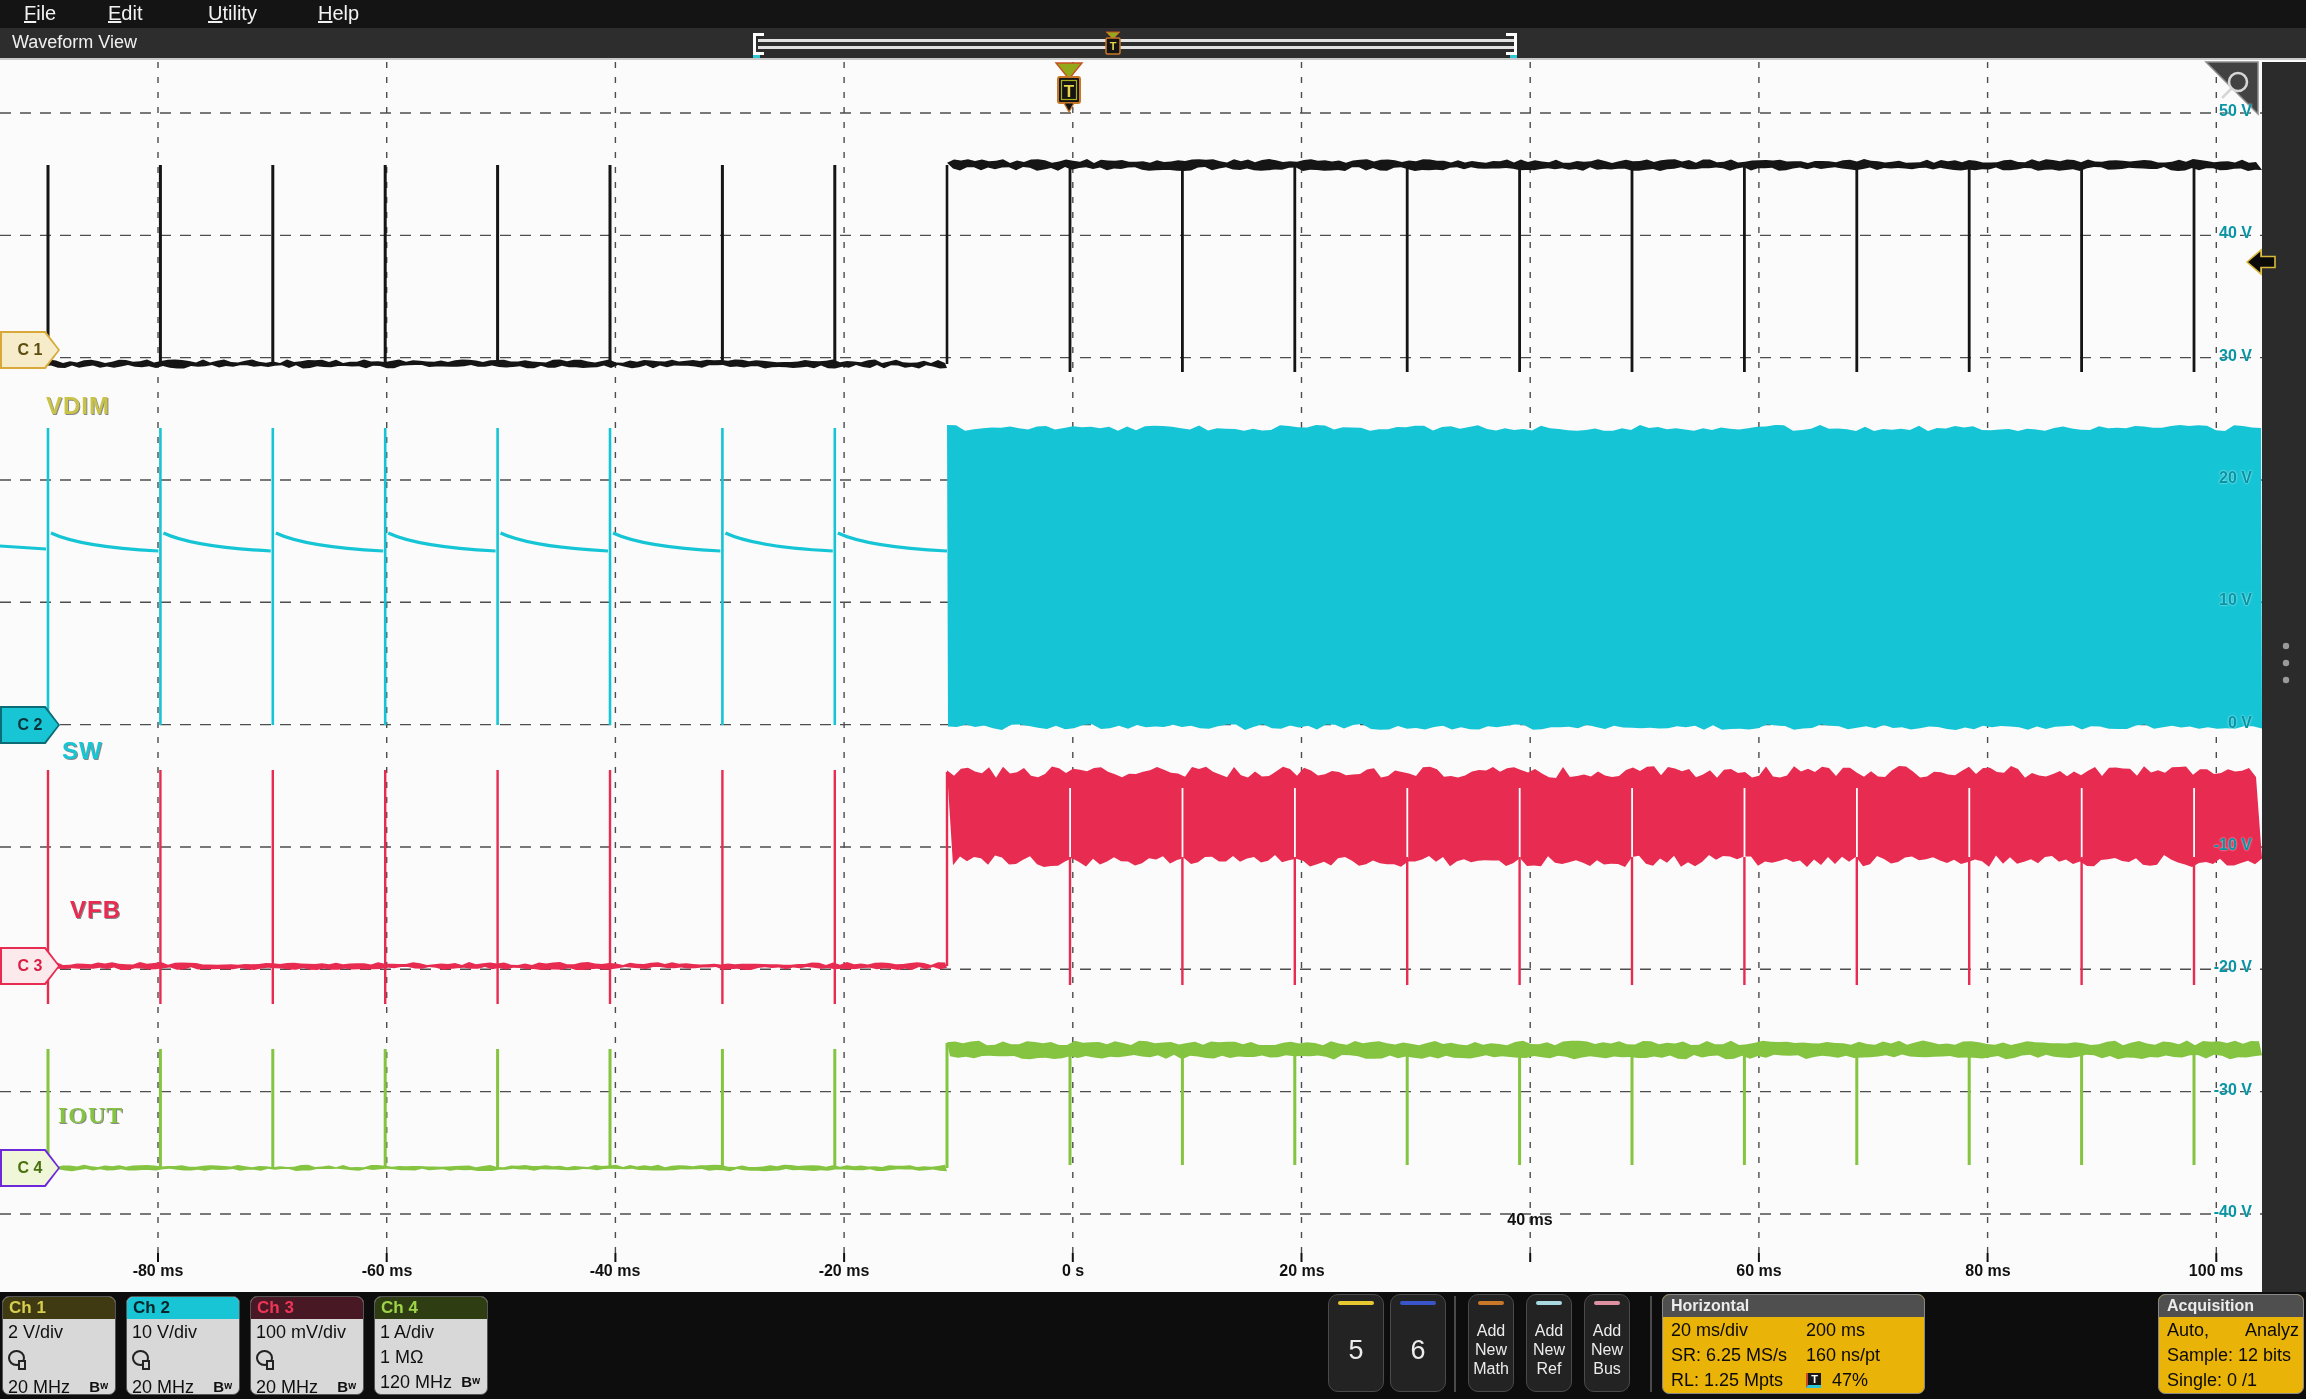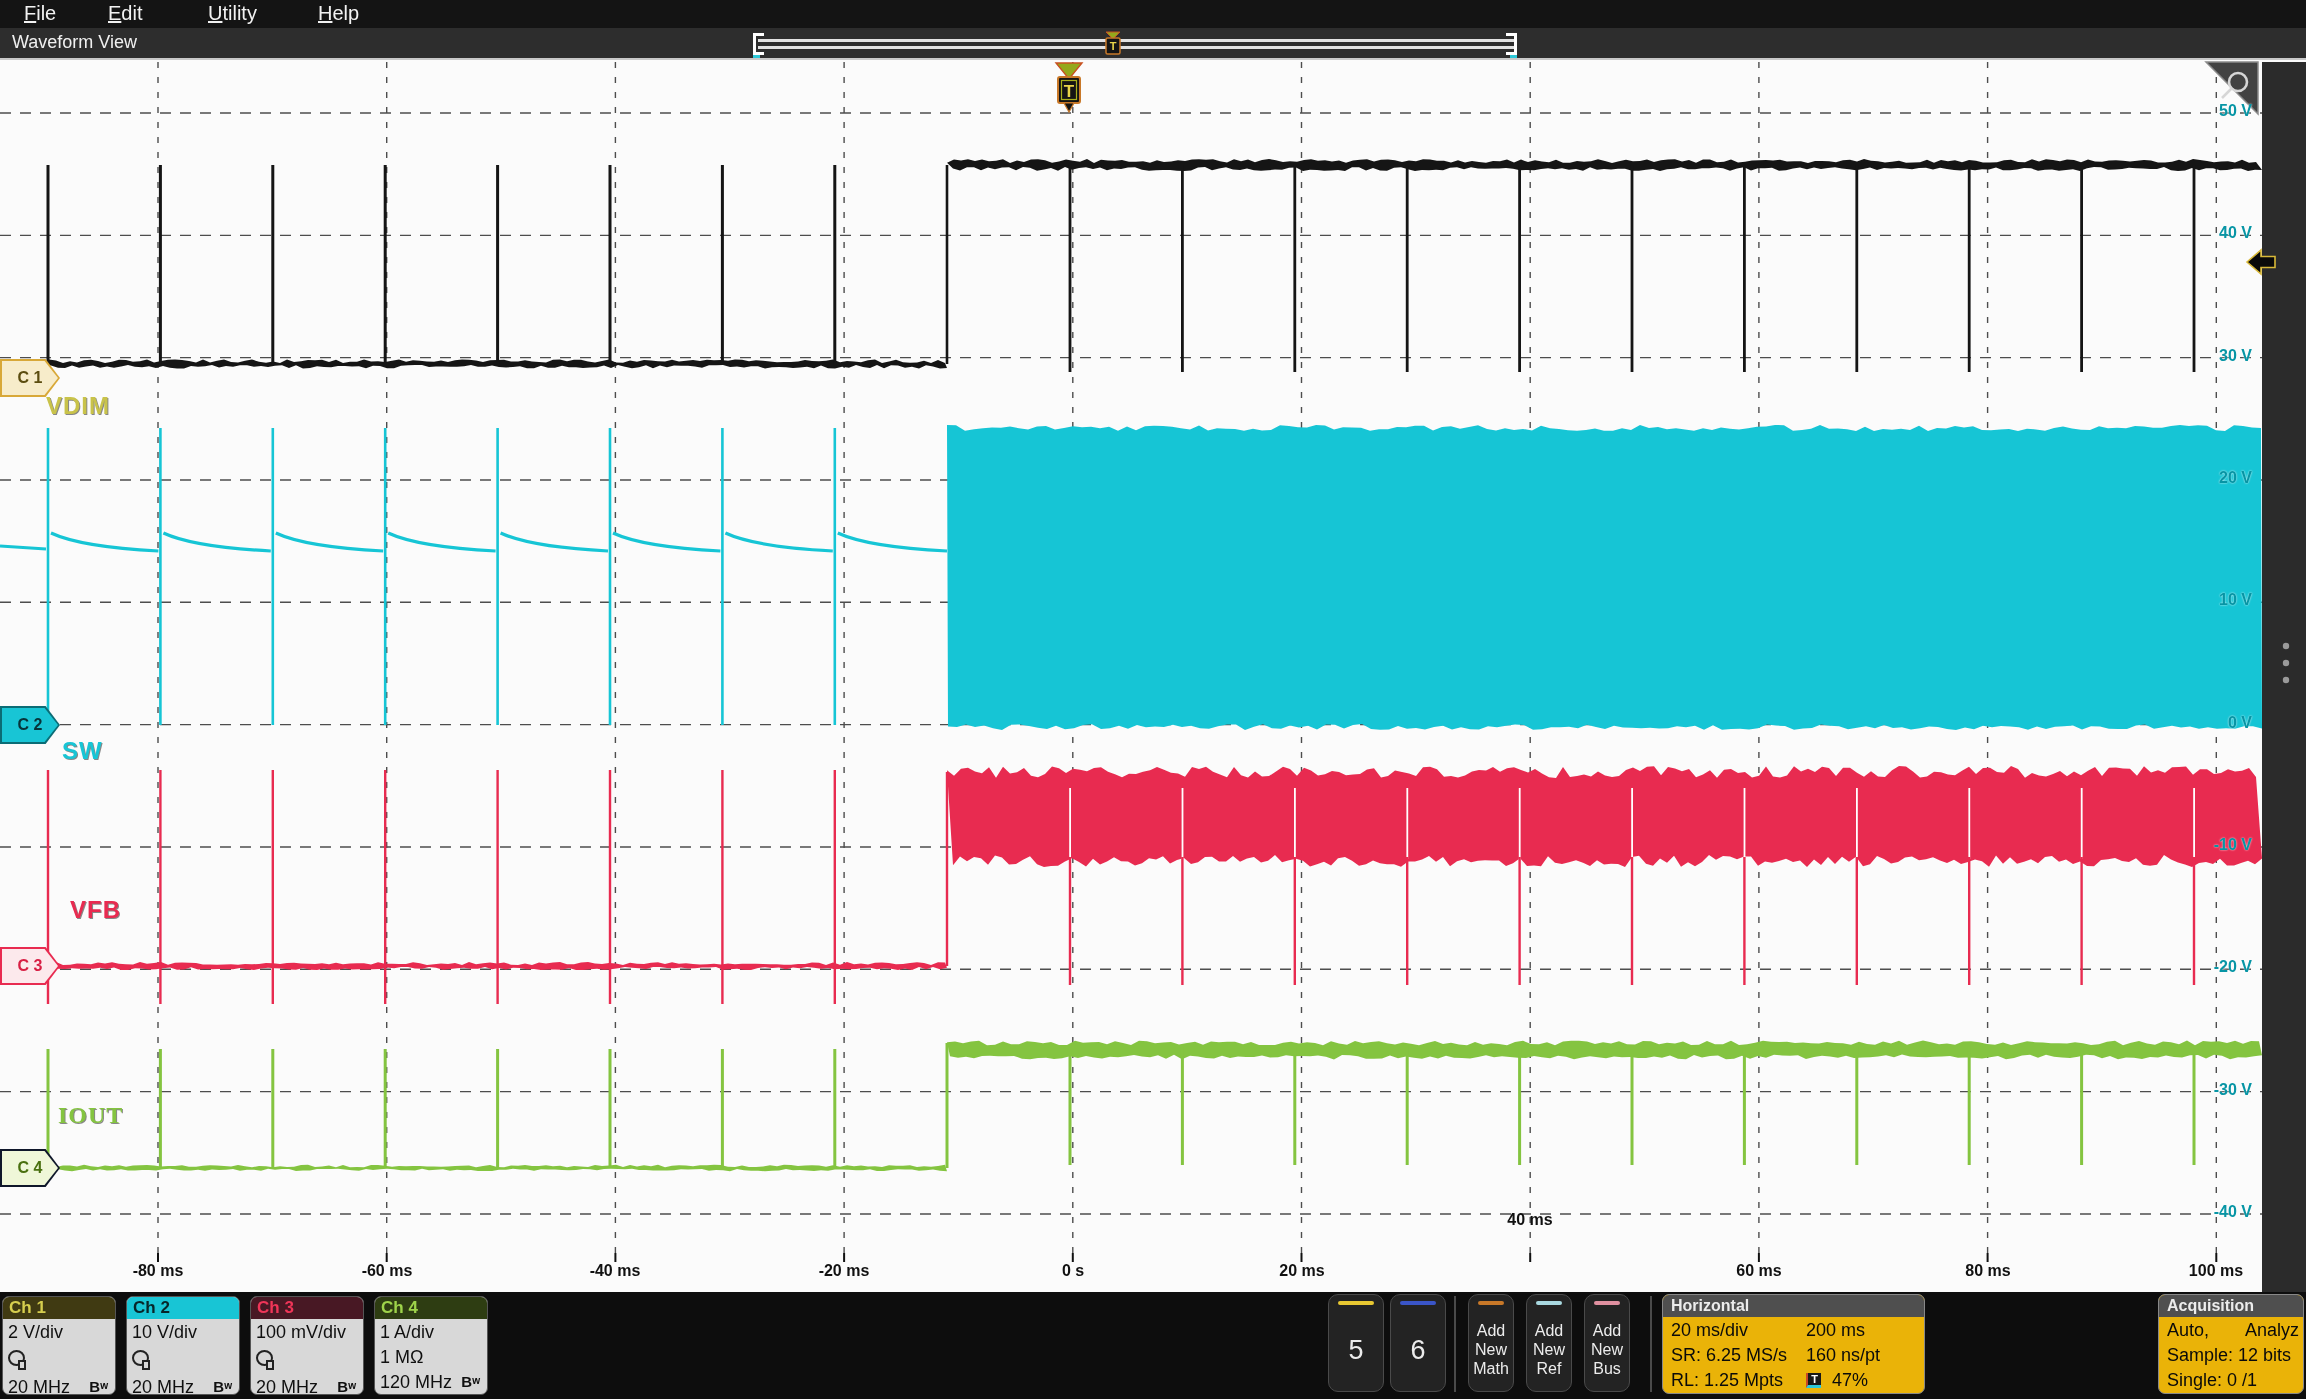--- a/index.html
+++ b/index.html
@@ -316,29 +316,29 @@
     <span class="xlabel" style="left: 110px; top: 1262px;">-80 ms</span>
     <span class="xlabel" style="left: 339px; top: 1262px;">-60 ms</span>
     <span class="xlabel" style="left: 567px; top: 1262px;">-40 ms</span>
     <span class="xlabel" style="left: 796px; top: 1262px;">-20 ms</span>
     <span class="xlabel" style="left: 1025px; top: 1262px;">0 s</span>
     <span class="xlabel" style="left: 1254px; top: 1262px;">20 ms</span>
     <span class="xlabel" style="left: 1482px; top: 1211px;">40 ms</span>
     <span class="xlabel" style="left: 1711px; top: 1262px;">60 ms</span>
     <span class="xlabel" style="left: 1940px; top: 1262px;">80 ms</span>
     <span class="xlabel" style="left: 2168px; top: 1262px;">100 ms</span>
-    <div class="chflag" style="top: 359px; background: rgb(216, 168, 56);">
+    <div class="chflag" style="top: 331px; background: rgb(216, 168, 56);">
       <div class="inner" style="background: rgb(247, 236, 202); color: rgb(92, 77, 16);">C 1</div>
     </div>
     <span class="chname" style="left: 46px; top: 392px; color: rgb(201, 195, 74);">VDIM</span>
     <div class="chflag" style="top: 706px; background: rgb(11, 108, 117);">
       <div class="inner" style="background: rgb(24, 197, 213); color: rgb(7, 52, 58);">C 2</div>
     </div>
     <span class="chname" style="left: 62px; top: 737px; color: rgb(24, 197, 213);">SW</span>
     <div class="chflag" style="top: 947px; background: rgb(232, 43, 80);">
       <div class="inner" style="background: rgb(252, 233, 236); color: rgb(216, 31, 68);">C 3</div>
     </div>
     <span class="chname" style="left: 70px; top: 896px; color: rgb(232, 43, 80);">VFB</span>
-    <div class="chflag" style="top: 1149px; background: #0f172a;">
+    <div class="chflag" style="top: 1149px; background: #6d28d9;">
       <div class="inner" style="background: rgb(239, 247, 216); color: rgb(73, 112, 15);">C 4</div>
     </div>
     <span class="chname" style="left: 58px; top: 1102px; color: rgb(132, 196, 64); font-family: Liberation Serif, serif;">IOUT</span>
   </div>
 
 </body></html>

